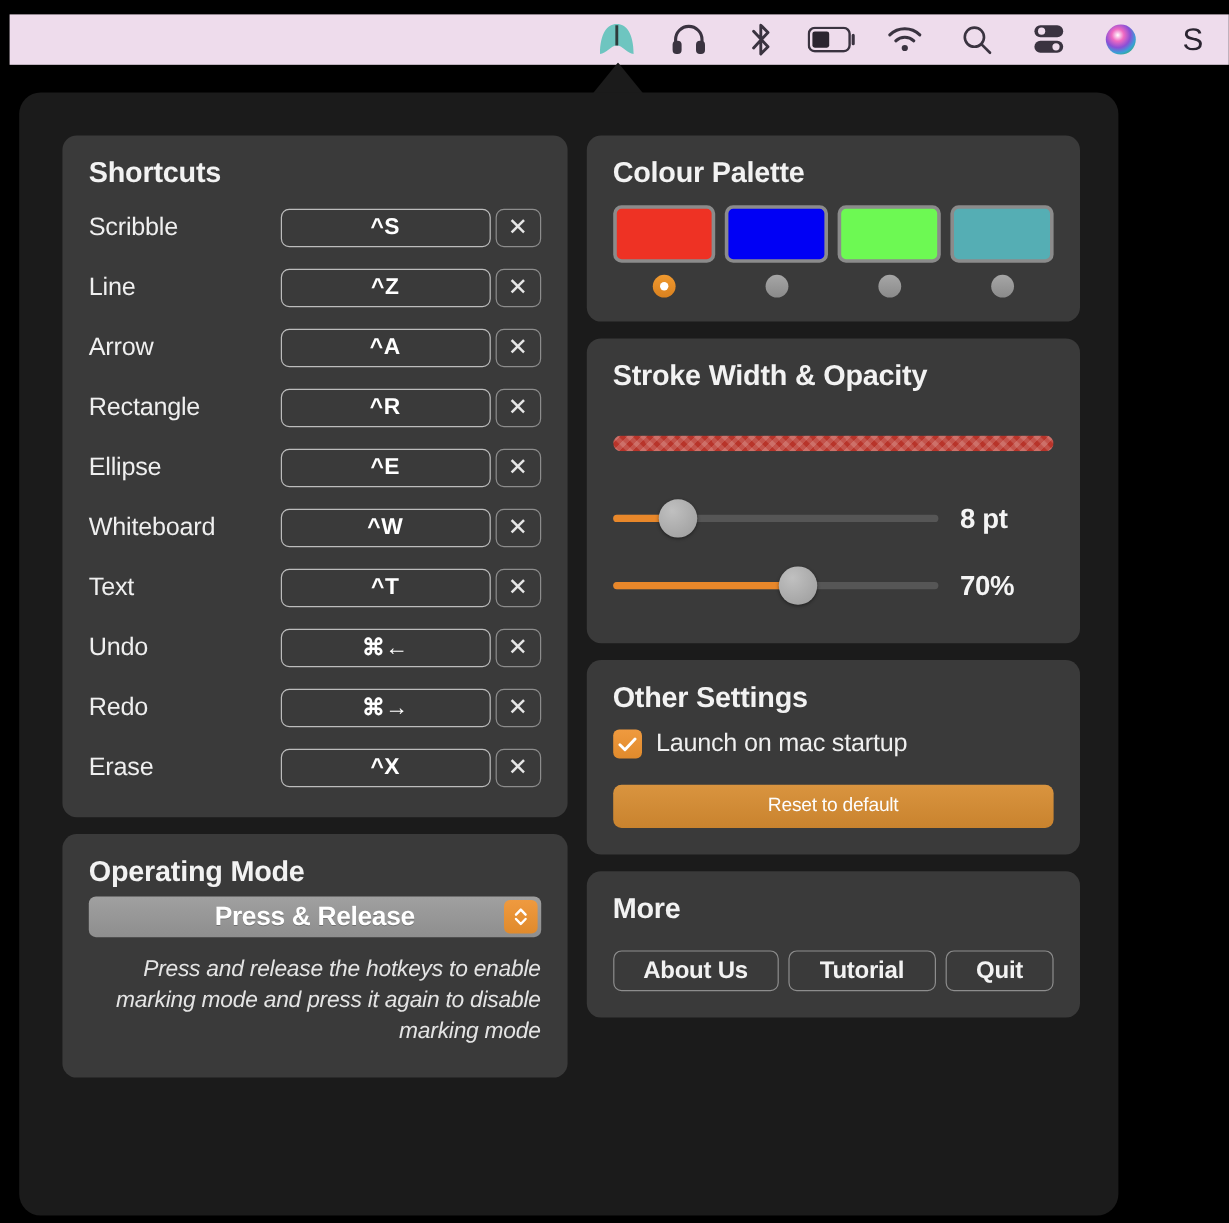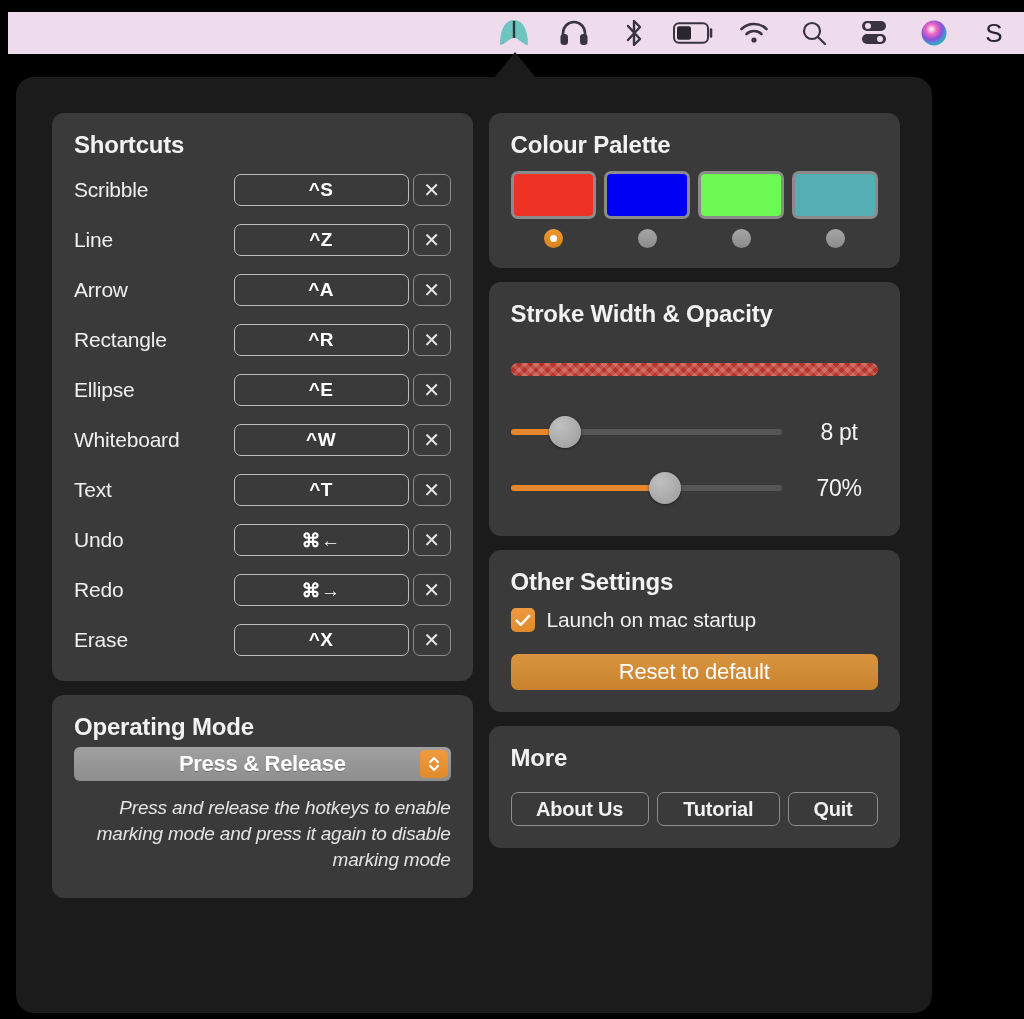--- a/index.html
+++ b/index.html
@@ -174,41 +174,41 @@
     background: #e8872a;
   }
   .slider .thumb {
     position: absolute; top: 50%;
     width: 32px; height: 32px; border-radius: 50%;
     background: radial-gradient(circle at 35% 30%, #c0c0c0, #9b9b9b);
     transform: translate(-50%, -50%);
     box-shadow: 0 1px 3px rgba(0,0,0,.45);
   }
   .slider-val {
-    width: 78px; text-align: center;
-    font-size: 23px; font-weight: normal; color: #f4f4f4;
+    width: 78px; text-align: left;
+    font-size: 23px; font-weight: bold; color: #f4f4f4;
     letter-spacing: -0.3px;
   }
 
   
   #other-card { padding: 18px 22px 22px 22px; }
   .check-row { display: flex; align-items: center; margin-top: 12px; }
   .checkbox {
     width: 24px; height: 24px; border-radius: 5px;
     background: linear-gradient(#ef9a3f, #e08a2c);
     display: flex; align-items: center; justify-content: center;
     margin-right: 12px;
   }
   .check-label { font-size: 21px; color: #efefef; letter-spacing: -0.2px; }
   .reset-btn {
     margin-top: 22px;
     height: 36px; border-radius: 7px;
     background: linear-gradient(#d9943f, #c9832e);
     display: flex; align-items: center; justify-content: center;
-    font-size: 22px; color: #fdfdfd; letter-spacing: -0.2px;
+    font-size: 16px; color: #fdfdfd; letter-spacing: -0.2px;
   }
 
   
   #more-card { padding: 18px 22px 22px 22px; }
   .more-row { display: flex; gap: 8px; margin-top: 20px; }
   .more-btn {
     height: 34px;
     border: 1.5px solid #8d8d8d;
     border-radius: 7px;
     background: #3a3a3a;

